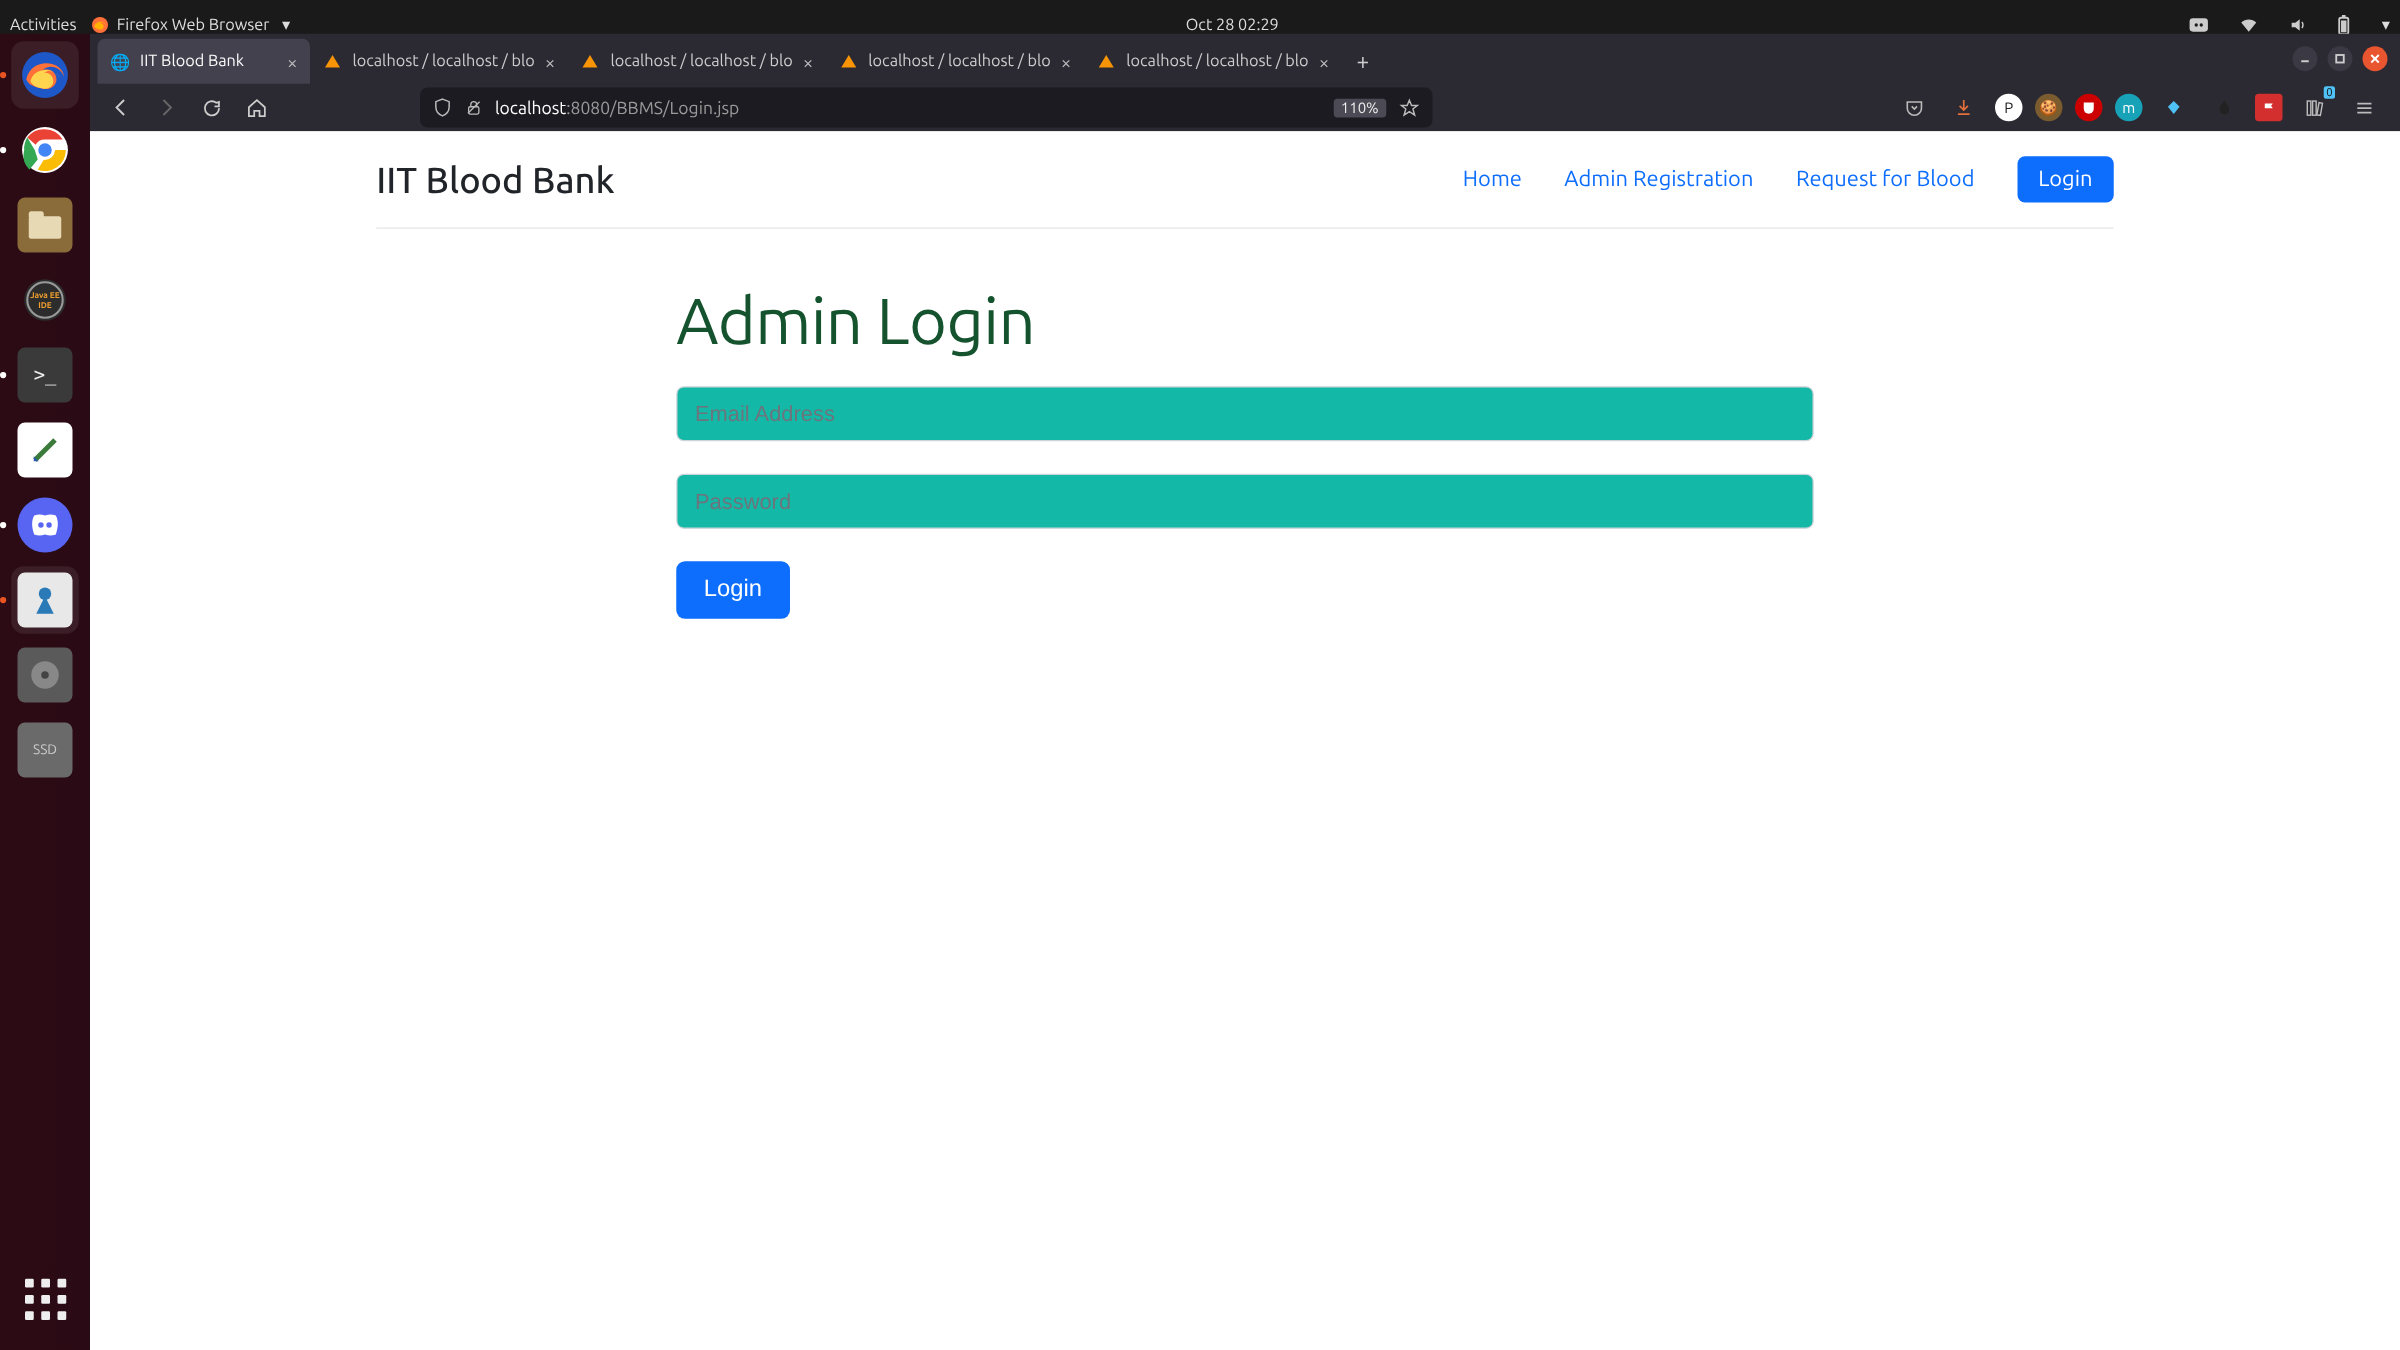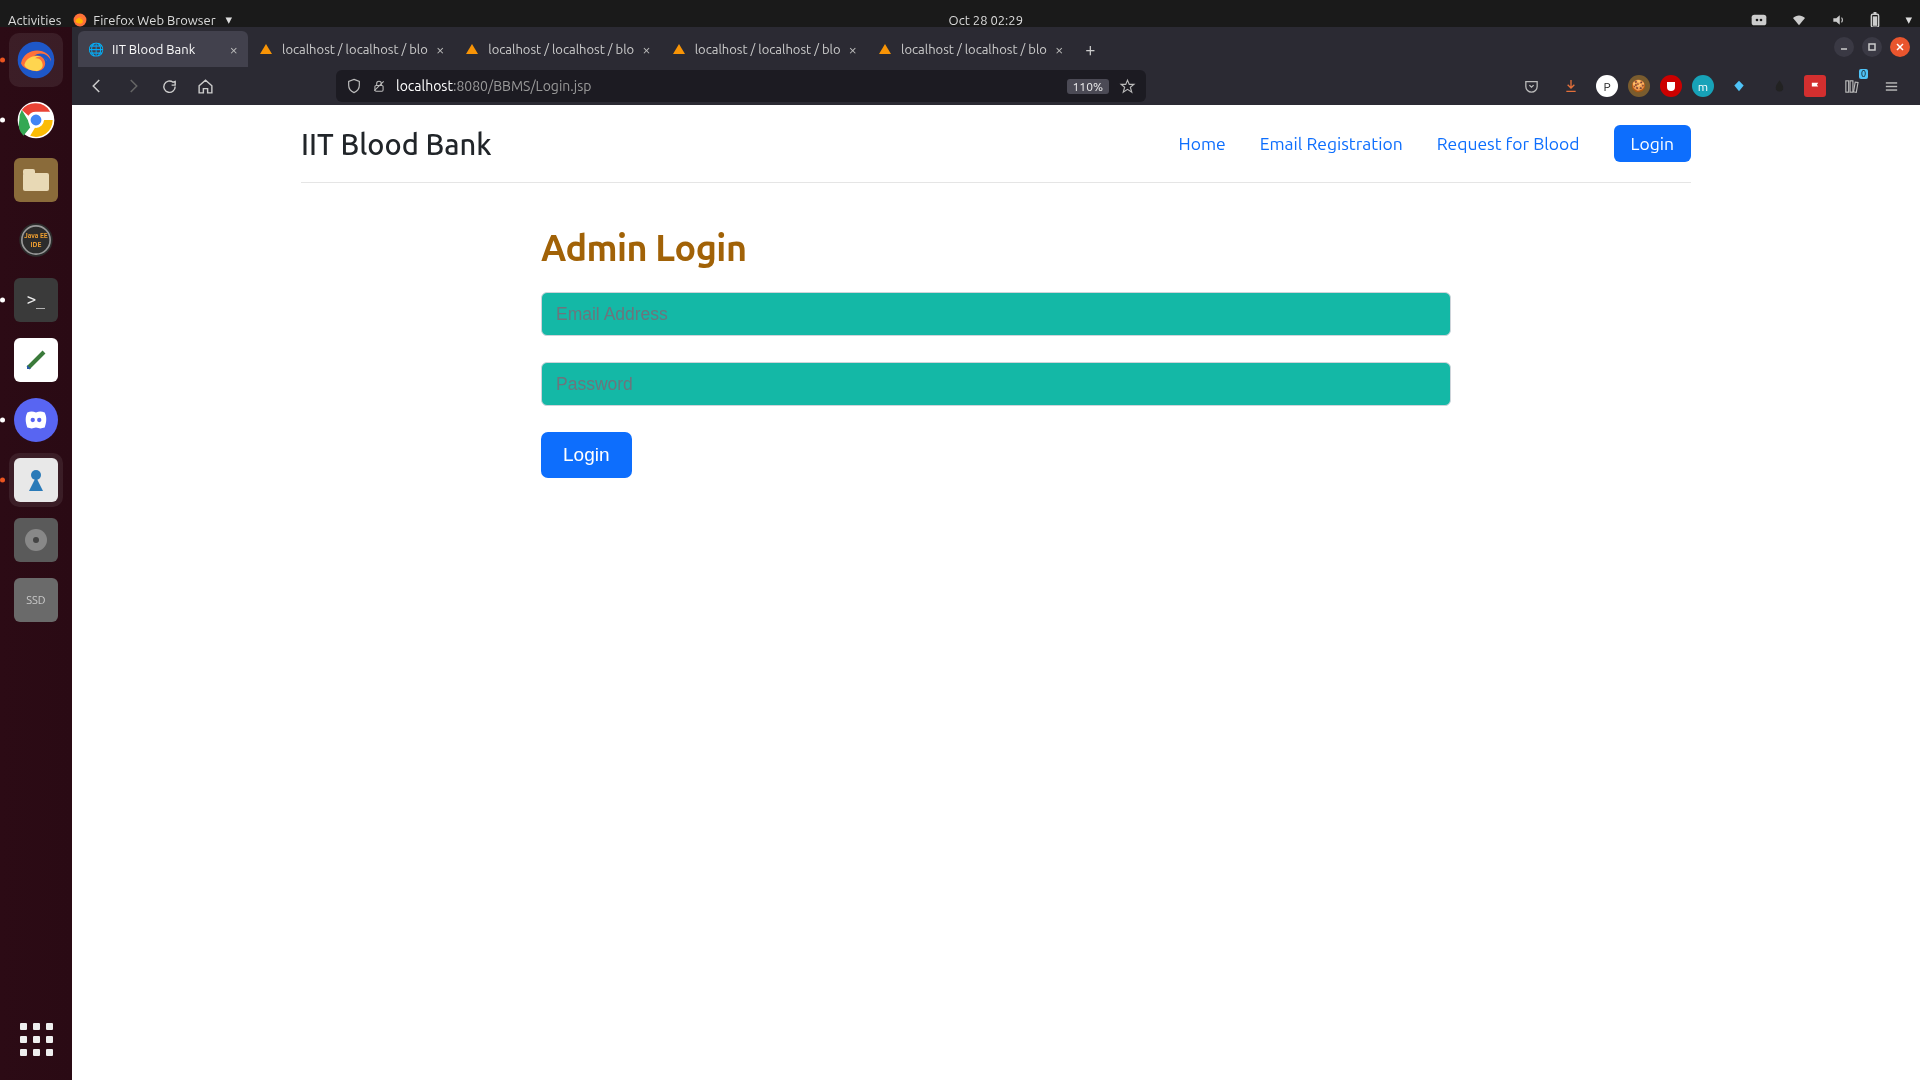--- a/index.html
+++ b/index.html
@@ -122,21 +122,21 @@
 .navbar-site{
   display:flex; align-items:center; height:78px;
   border-bottom:1px solid #e5e5e5;
 }
 .brand{ font-size:29px; font-weight:500; color:#212529;}
 .navlinks{ margin-left:auto; display:flex; align-items:center; gap:34px;}
 .navlinks a{ color:#0d6efd; text-decoration:none; font-size:17.5px;}
 .login-pill{ background:#0d6efd; color:#fff !important; padding:9px 17px; border-radius:6px;}
 
 .form-wrap{ max-width:910px; margin:0 auto; padding-top:44px;}
-.page-title{ font-size:36px; font-weight:700; letter-spacing:-0.5px; color:#a16207; margin-bottom:24px;}
+.page-title{ font-size:52px; font-weight:400; letter-spacing:-0.5px; color:#14532d; margin-bottom:24px;}
 .form-control{
   width:100%; height:44px; border:1px solid #ced4da; border-radius:6px;
   padding:0 14px; font-size:17.5px; color:#495057; background:#14b8a6;
   margin-bottom:26px;
 }
 .form-control::placeholder{ color:#6c757d; }
 .btn-primary{
   background:#0d6efd; border:none; color:#fff;
   padding:12px 22px; font-size:19px; border-radius:7px; cursor:pointer;
 }
@@ -455,21 +455,21 @@
     </div>
   </div>
 </div>
 
 <div class="viewport">
   <div class="container">
     <div class="navbar-site">
       <div class="brand">IIT Blood Bank</div>
       <div class="navlinks">
         <a href="#">Home</a>
-        <a href="#">Email Registration</a>
+        <a href="#">Admin Registration</a>
         <a href="#">Request for Blood</a>
         <a href="#" class="login-pill">Login</a>
       </div>
     </div>
 
     <div class="form-wrap">
       <h1 class="page-title">Admin Login</h1>
       <input class="form-control" type="text" placeholder="Email Address" style="">
       <input class="form-control" type="password" placeholder="Password" style="">
       <button class="btn-primary">Login</button>

